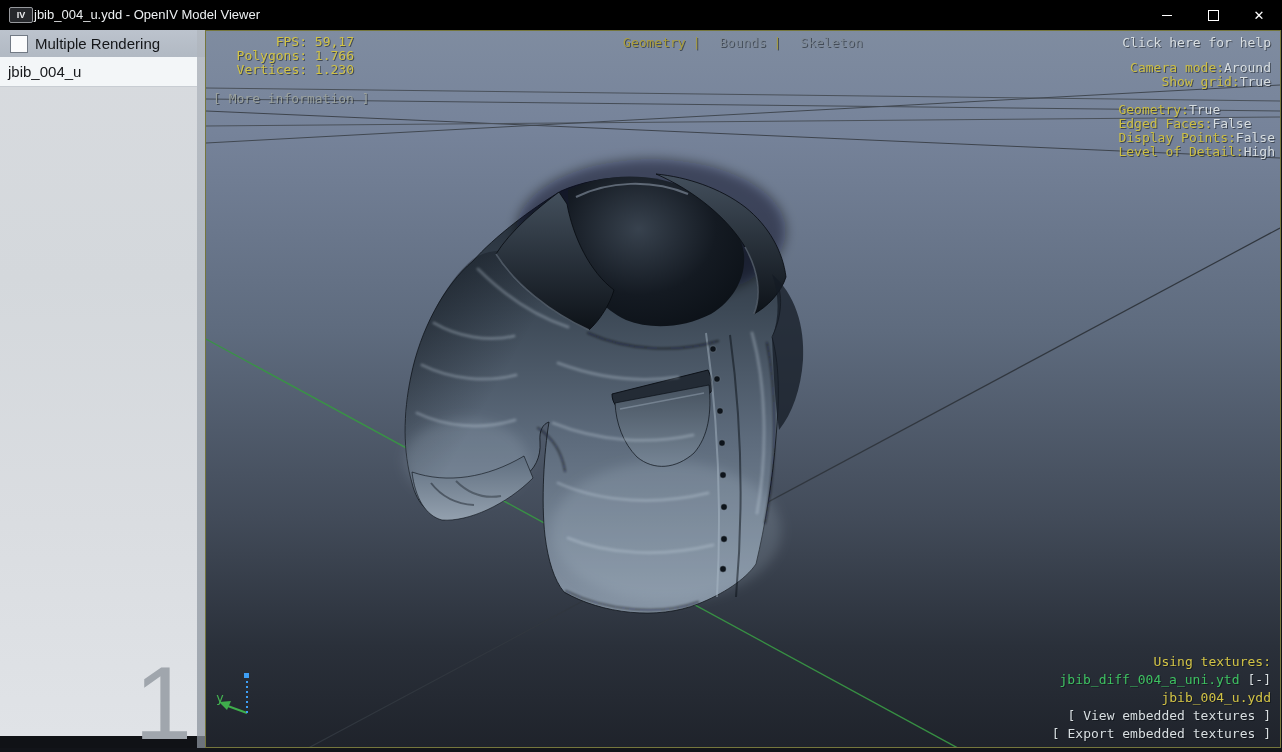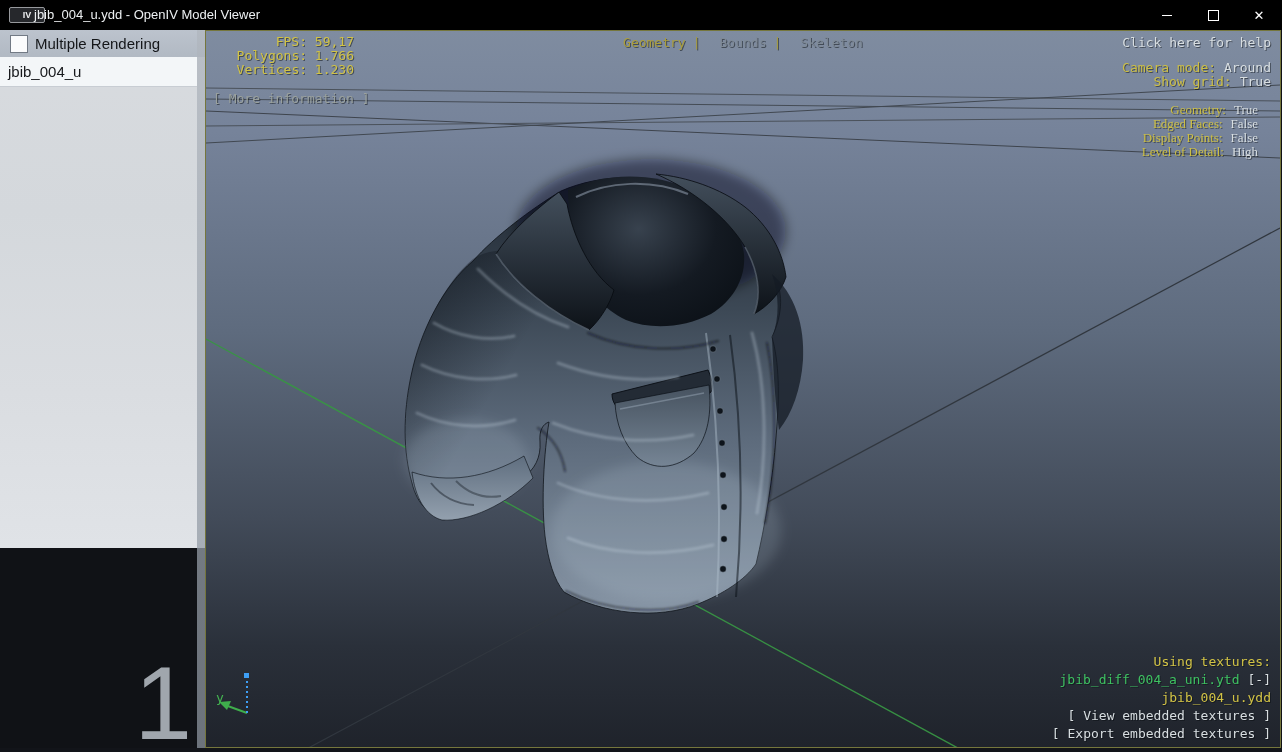--- a/index.html
+++ b/index.html
@@ -1,30 +1,30 @@
 <!DOCTYPE html>
 <html><head>
 <meta charset="utf-8">
 <style>
   html,body{margin:0;padding:0;background:#000;}
   .window{position:relative;width:1282px;height:752px;overflow:hidden;background:#101216;font-family:"Liberation Sans",sans-serif;}
 
   
   .titlebar{position:absolute;left:0;top:0;width:1282px;height:30px;background:#000;}
-  .app-icon{position:absolute;left:9px;top:7px;width:36px;height:16px;background:#26282c;border:1px solid #97999d;border-radius:2px;color:#ecedef;
+  .app-icon{position:absolute;left:9px;top:7px;width:24px;height:16px;background:#26282c;border:1px solid #97999d;border-radius:2px;color:#ecedef;
     font-size:9px;font-weight:bold;line-height:15px;text-align:center;box-sizing:border-box;}
   .title{position:absolute;left:34px;top:0;line-height:30px;font-size:13px;color:#edf0f2;}
   .win-controls{position:absolute;right:0;top:0;height:30px;display:flex;}
   .win-btn{width:46px;height:30px;display:flex;align-items:center;justify-content:center;}
   .glyph-min{width:10px;height:1px;background:#fff;display:block;}
   .glyph-max{width:9px;height:9px;border:1px solid #fff;display:block;}
   .glyph-close{font-size:13px;line-height:1;color:#fff;font-family:"DejaVu Sans",sans-serif;}
 
   
-  .sidebar{position:absolute;left:0;top:30px;width:205px;height:518px;
+  .sidebar{position:absolute;left:0;top:30px;width:205px;height:706px;
     background:linear-gradient(180deg,#d8dbdf 0%,#d4d8dc 35%,#dadde1 70%,#e0e3e7 100%);}
   .sb-header{position:absolute;left:0;top:0;width:205px;height:27px;background:linear-gradient(180deg,#bcc3cd 0%,#b1b9c3 100%);}
   .checkbox{position:absolute;left:10px;top:5px;width:16px;height:16px;background:#fbfcfd;border:1px solid #727a85;box-sizing:content-box;}
   .sb-header-label{position:absolute;left:35px;top:5px;font-size:15px;color:#141619;}
   .sb-item{position:absolute;left:0;top:27px;width:197px;height:30px;background:#f3f6f8;border-bottom:1px solid #c8cdd3;
     color:#17191c;font-size:15px;line-height:30px;padding-left:8px;box-sizing:border-box;}
   .sb-watermark{position:absolute;left:0;top:621px;width:192px;text-align:right;font-size:104px;line-height:104px;color:#a0a6ad;}
   .sb-edge{position:absolute;right:0;top:0;width:8px;height:718px;background:linear-gradient(180deg,#b0b6be 0%,#9aa2ac 55%,#8b939d 100%);opacity:.75;}
 
   
@@ -38,23 +38,23 @@
     text-shadow:1px 1px 0 rgba(8,12,16,.5);}
   .stats{left:0;top:4px;width:148px;text-align:right;color:#d2c345;}
   .stats .fps{}
   .more-info{left:7px;top:61px;color:#9aa19d;}
   .tabs{left:0;top:5px;width:100%;text-align:center;}
   .tab-active{color:#ab9e3b;}
   .tab-dim{color:#7f8a96;margin-left:12px;}
   .tab-sep{color:#a59b42;margin:0 7px;}
   .help-block{right:9px;top:5px;color:#d8dee1;}
   .camera-block{right:9px;top:30px;text-align:right;}
-  .settings-block{right:22px;top:72px;text-align:right;font-family:Liberation Serif, serif;}
+  .settings-block{right:5px;top:72px;}
   .kv .k{color:#cdbf44;}
-  .kv .v{color:#d8dee1;margin-left:8px;}
+  .kv .v{color:#d8dee1;}
   .textures{right:9px;bottom:4px;text-align:right;line-height:18px;}
   .tex-header{color:#d2c345;}
   .tex-name{color:#3ec161;}
   .tex-white{color:#d8dee1;}
   .tex-model{color:#d2c345;}
   .tex-remove{color:#d8dee1;margin-left:8px;}
 </style>
 </head>
 <body>
 

